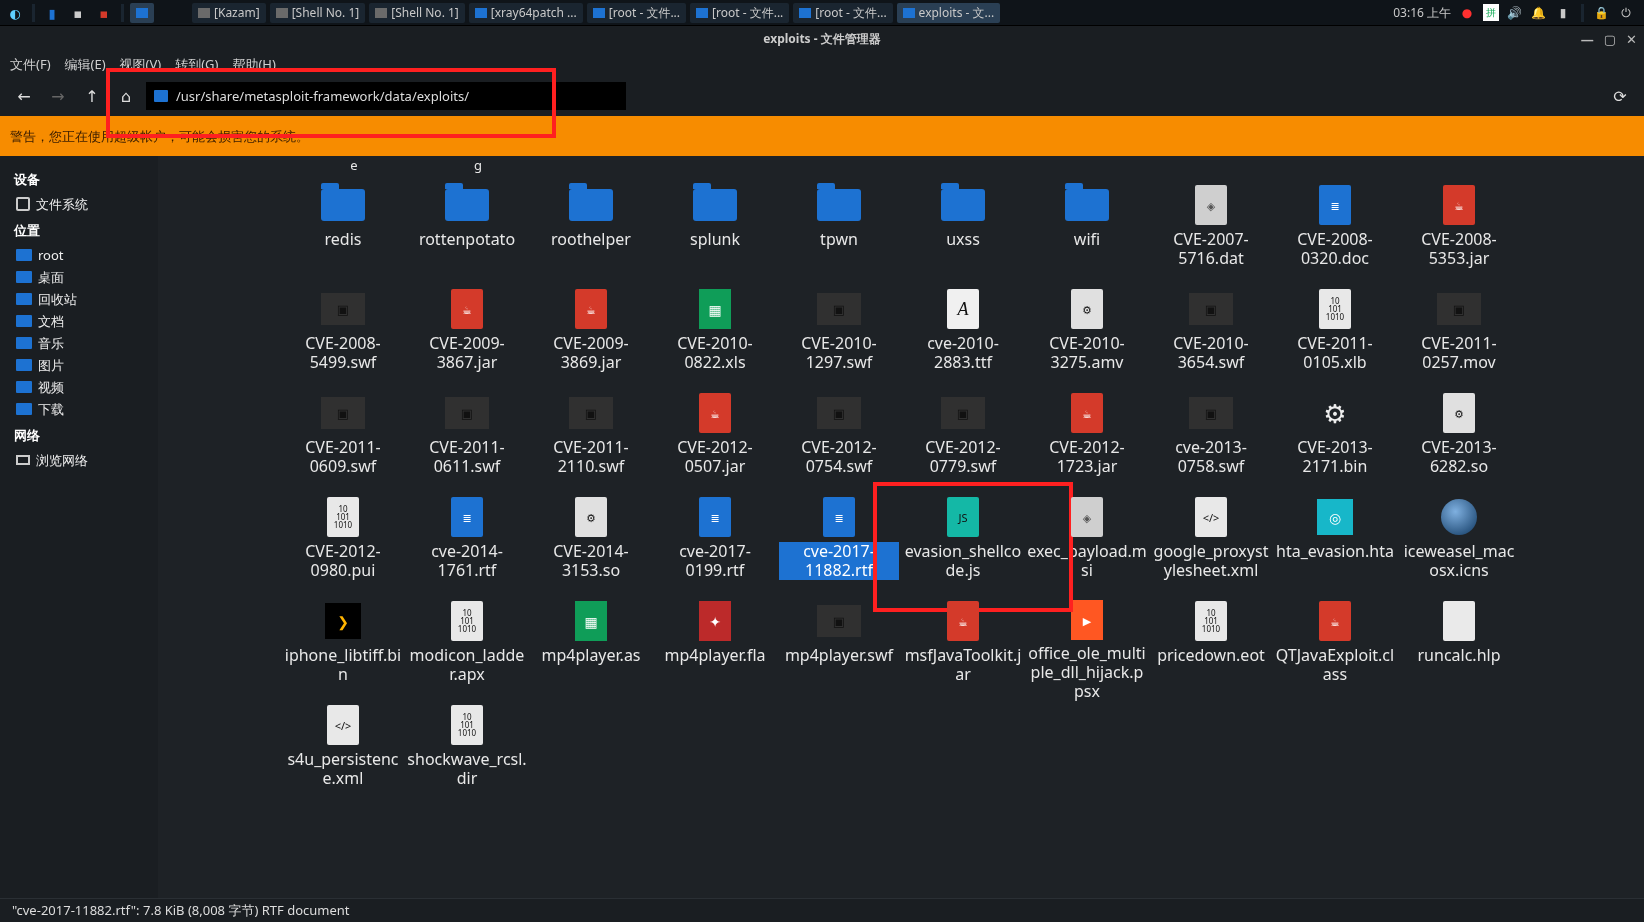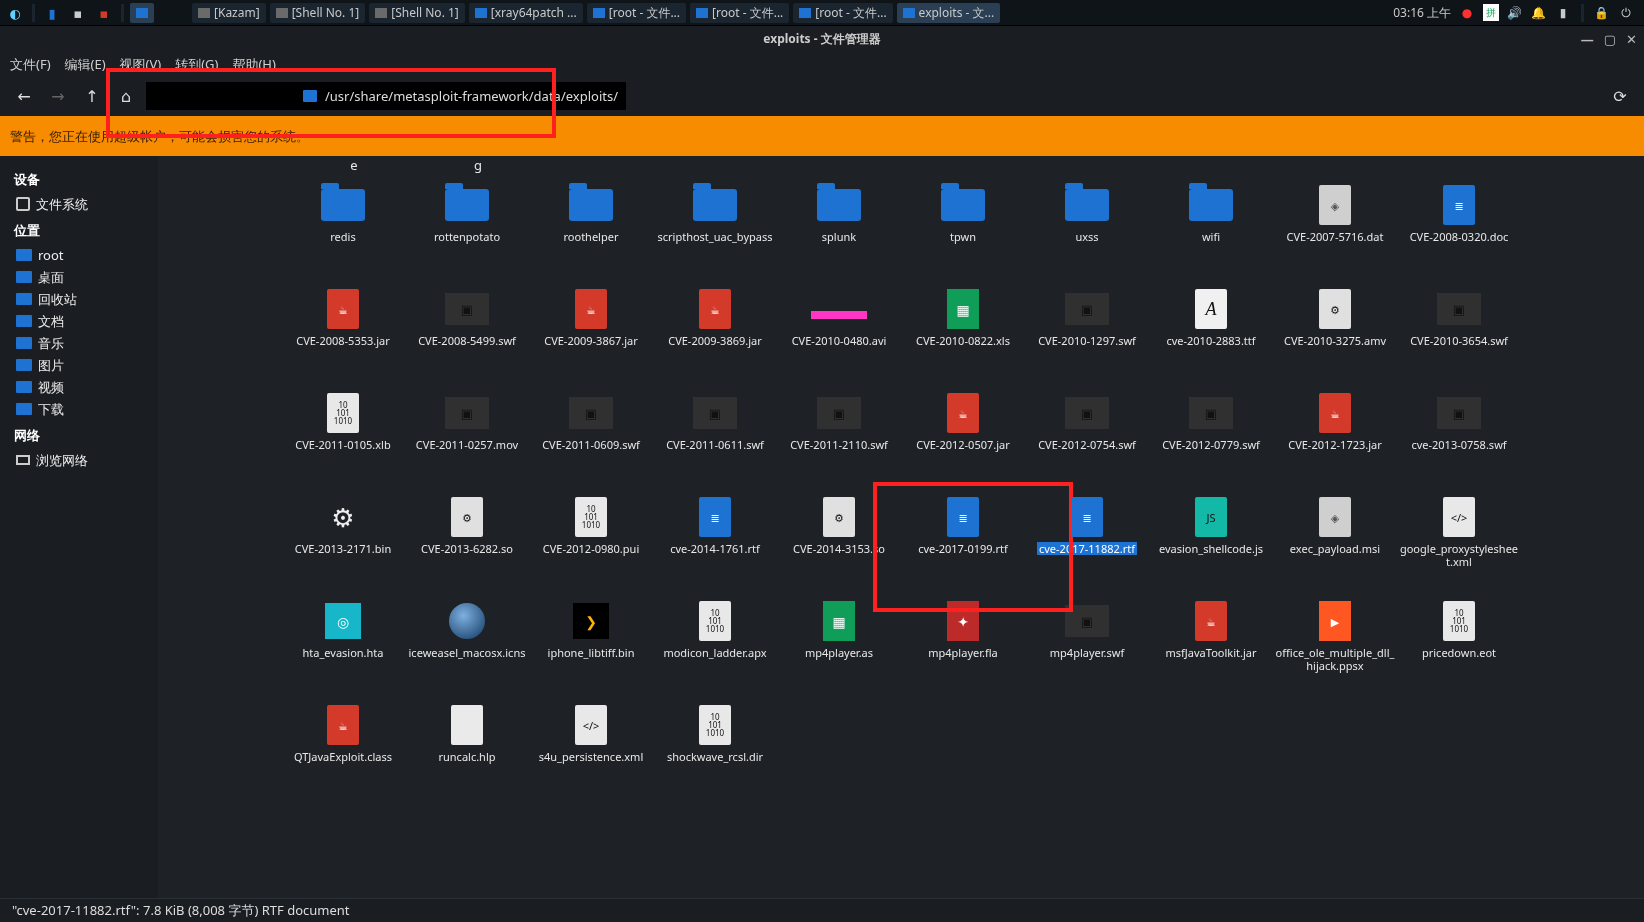--- a/index.html
+++ b/index.html
@@ -74,21 +74,20 @@
   gap: 6px;
   padding: 0 10px;
   position: relative;
 }
 .nav-btn { width:28px; height:28px; display:flex; align-items:center; justify-content:center; color:#ddd; font-size:16px; }
 .addr {
   display:flex; align-items:center; gap:8px;
   background:#000; height:28px; padding:0 8px;
   color:#ddd; font-size:13px;
   width: 480px;
-  justify-content: flex-end;
 }
 .addr .fld { width:14px; height:12px; background:#1d72d2; border-radius:1px; }
 
 
 .redbox {
   position: absolute;
   border: 4px solid #ff2020;
   pointer-events: none;
 }
 
@@ -158,21 +157,21 @@
 .orb-ic { width:36px; height:36px; border-radius:50%; background: radial-gradient(circle at 40% 35%,#7fb0e0,#0e3760); }
 .phone-ic { width:36px; height:36px; background:#000; display:flex; align-items:center; justify-content:center; }
 .phone-ic span { font-size:14px; color:#ffb400; }
 .square-ic { width:36px; height:36px; background:#17b7c9; display:flex; align-items:center; justify-content:center; color:#fff; font-size:14px; }
 .sheet-ic { width:32px; height:40px; background:#0f9d58; display:flex; align-items:center; justify-content:center; color:#fff; }
 .ppsx-ic { width:32px; height:40px; background:#ff5722; display:flex; align-items:center; justify-content:center; color:#fff; font-size:11px; }
 .fla-ic { width:32px; height:40px; background:#bc2a2a; display:flex; align-items:center; justify-content:center; color:#fff; }
 .cog { width:36px; height:36px; display:flex; align-items:center; justify-content:center; color:#eee; font-size:26px; }
 
 .fname {
-  font-size: 11px;
+  font-size: 16px;
   color:#e8e8e8;
   line-height:1.2;
   margin-top:4px;
   max-width: 120px;
   word-break: break-word;
 }
 .fname.sel { background:#1d72d2; color:#fff; padding:0 2px; }
 
 .statusbar {
   height: 24px;
@@ -358,26 +357,20 @@
         <div class="cell">
           <div class="icon-pad">
             <div class="folder-ic"></div>
           </div>
           <div class="fname">roothelper</div>
         </div>
         <div class="cell">
           <div class="icon-pad">
             <div class="folder-ic"></div>
           </div>
-          <div class="fname">scripthost_uac_bypass</div>
-        </div>
-        <div class="cell">
-          <div class="icon-pad">
-            <div class="folder-ic"></div>
-          </div>
           <div class="fname">splunk</div>
         </div>
         <div class="cell">
           <div class="icon-pad">
             <div class="folder-ic"></div>
           </div>
           <div class="fname">tpwn</div>
         </div>
         <div class="cell">
           <div class="icon-pad">
@@ -429,26 +422,20 @@
           </div>
           <div class="fname">CVE-2009-3867.jar</div>
         </div>
         <div class="cell">
           <div class="icon-pad">
             <div class="file-ic jar">
               <span class="inner">☕</span>
             </div>
           </div>
           <div class="fname">CVE-2009-3869.jar</div>
-        </div>
-        <div class="cell">
-          <div class="icon-pad">
-            <div class="pink-ic"></div>
-          </div>
-          <div class="fname">CVE-2010-0480.avi</div>
         </div>
         <div class="cell">
           <div class="icon-pad">
             <div class="sheet-ic">▦</div>
           </div>
           <div class="fname">CVE-2010-0822.xls</div>
         </div>
         <div class="cell">
           <div class="icon-pad">
             <div class="video-ic">▣</div>

